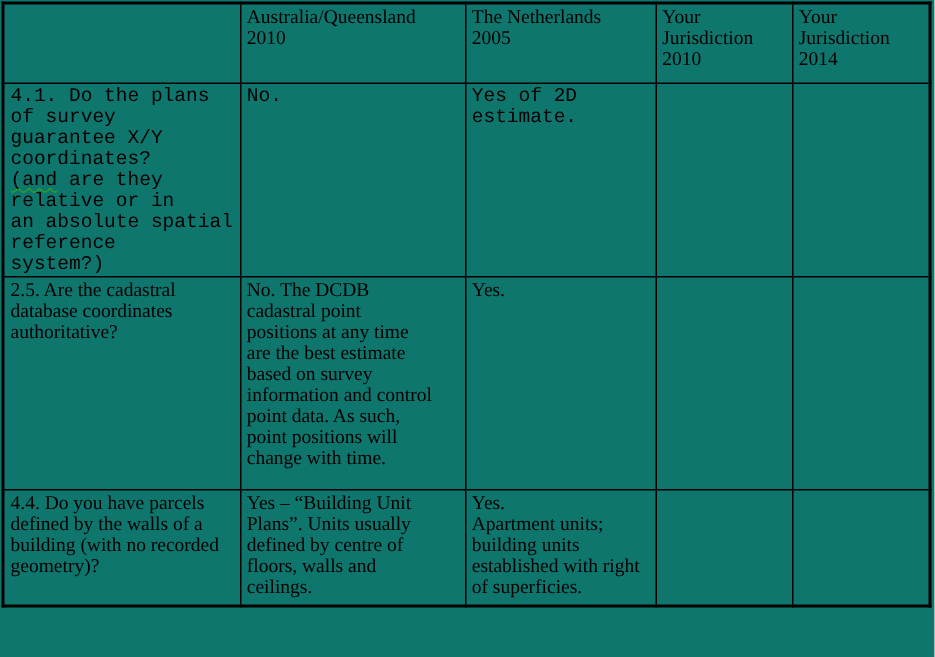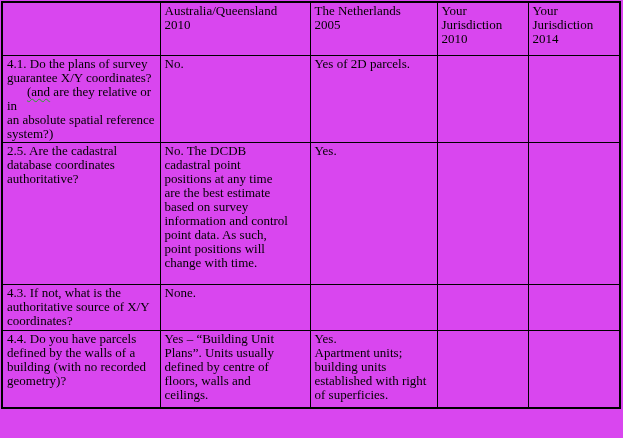--- a/index.html
+++ b/index.html
@@ -3,21 +3,21 @@
 <meta charset="utf-8">
 <style>
   html, body {
     margin: 0;
     padding: 0;
     background: #ffffff;
   }
   .page {
     width: 623px;
     height: 438px;
-    background: #d946ef;
+    background: #0f766e;
     box-sizing: border-box;
     padding: 1px 0 0 1px;
     overflow: hidden;
   }
   table.qtable {
     border-collapse: collapse;
     table-layout: fixed;
     width: 618px;
     border: 2px solid #000000;
     font-family: "Liberation Serif", "DejaVu Serif", serif;
@@ -35,33 +35,32 @@
     white-space: pre-wrap;
     overflow: hidden;
     box-sizing: border-box;
   }
   col.c0 { width: 158px; }
   col.c1 { width: 150px; }
   col.c2 { width: 127px; }
   col.c3 { width: 91px; }
   col.c4 { width: 92px; }
   tr.r-head { height: 53px; }
-  tr.r-41   { height: 72px; }
+  tr.r-41   { height: 72px; font-family: Liberation Mono, monospace; }
   tr.r-42   { height: 142px; }
   tr.r-43   { height: 46px; }
   tr.r-44   { height: 78px; font-family: Liberation Serif, serif; }
   tr.r-45   { height: 45px; }
   .sq {
     text-decoration-line: underline;
     text-decoration-style: wavy;
     text-decoration-color: #2aa12a;
     text-decoration-thickness: 1px;
     text-underline-offset: 2px;
     text-decoration-skip-ink: none;
-    margin-left: 20px;
   }
 </style>
 </head>
 <body>
 
 <div class="page">
   <table class="qtable">
     <colgroup>
       <col class="c0">
         <col class="c1">
@@ -83,47 +82,38 @@
 Jurisdiction
 2014</th>
     </tr>
     <tr class="r-41">
       <td><span>4.1. Do the plans of survey
 guarantee X/Y coordinates?
 </span><span class="sq">(and</span><span> are they relative or in
 an absolute spatial reference
 system?)</span></td>
       <td>No.</td>
-      <td>Yes of 2D parcels.</td>
+      <td>Yes of 2D estimate.</td>
       <td></td>
       <td></td>
     </tr>
     <tr class="r-42">
       <td>2.5. Are the cadastral
 database coordinates
 authoritative?</td>
       <td>No. The DCDB
 cadastral point
 positions at any time
 are the best estimate
 based on survey
 information and control
 point data. As such,
 point positions will
 change with time.</td>
       <td>Yes.</td>
-      <td></td>
-      <td></td>
-    </tr>
-    <tr class="r-43">
-      <td>4.3. If not, what is the
-authoritative source of X/Y
-coordinates?</td>
-      <td>None.</td>
-      <td></td>
       <td></td>
       <td></td>
     </tr>
     <tr class="r-44">
       <td>4.4. Do you have parcels
 defined by the walls of a
 building (with no recorded
 geometry)?</td>
       <td>Yes – “Building Unit
 Plans”. Units usually

